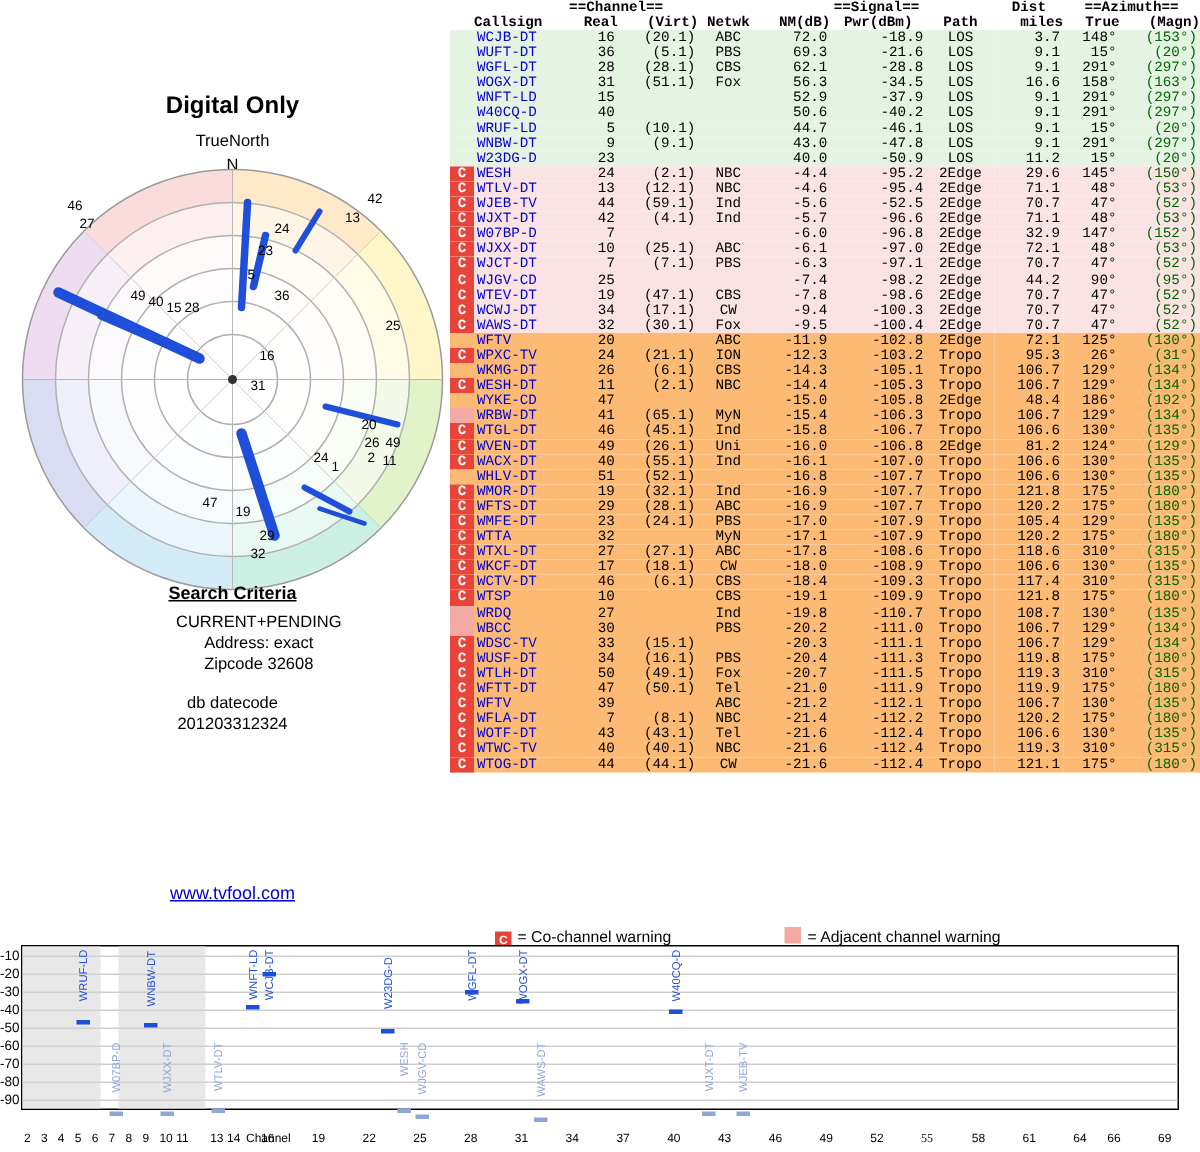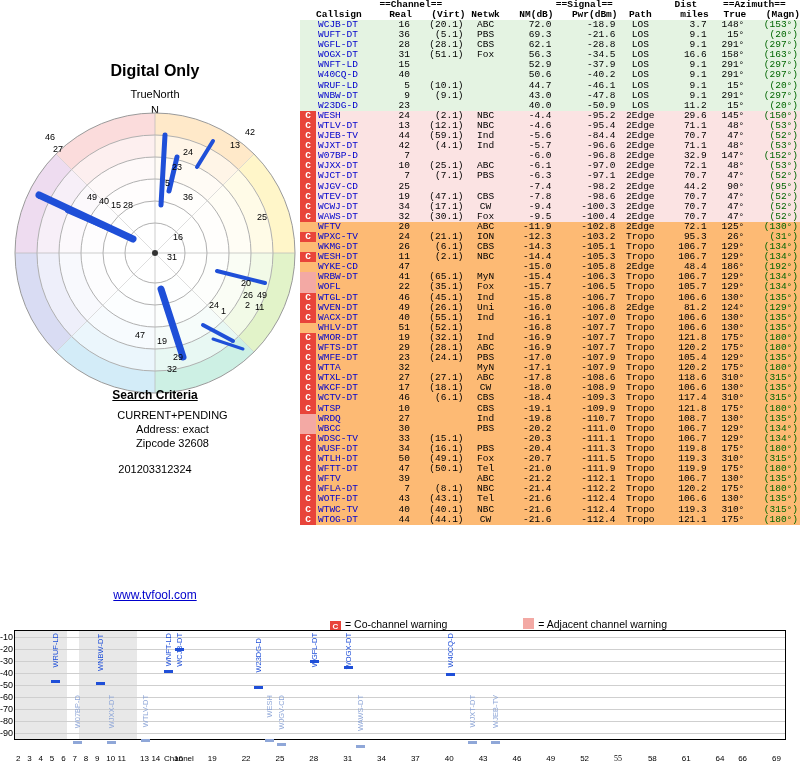--- a/index.html
+++ b/index.html
@@ -143,20 +143,21 @@
         </g>
       </svg>
     </div>
 
     <div id="search-box">
       <div id="search-title">Search Criteria</div>
       <div class="search-line">CURRENT+PENDING</div>
       <div class="search-line">Address: exact</div>
       <div class="search-line">Zipcode 32608</div>
       <div id="db-date">
+        <div>db datecode</div>
         <div>201203312324</div>
       </div>
     </div>
     <a id="tvfool-link" href="#">www.tvfool.com</a>
   </div>
 
   <div id="table-panel">
     <table class="tvtable">
       <thead>
         <tr>
@@ -166,21 +167,21 @@
           <th class="grp-hdr">Dist</th>
           <th colspan="2" class="grp-hdr">==Azimuth==</th>
         </tr>
         <tr>
           <th></th>
           <th style="text-align:left">Callsign</th>
           <th style="text-align:right">Real</th>
           <th style="text-align:right">(Virt)</th>
           <th style="text-align:center">Netwk</th>
           <th style="text-align:right">NM(dB)</th>
-          <th style="text-align:right">Pwr(dBm)</th>
+          <th style="">Pwr(dBm)</th>
           <th style="text-align:center">Path</th>
           <th style="text-align:right">miles</th>
           <th style="text-align:right">True</th>
           <th style="text-align:right">(Magn)</th>
         </tr>
       </thead>
       <tbody id="tbody">
           <tr class="grn">
             <td class="c-warn "></td>
             <td class="cell-call">WCJB-DT</td>
@@ -324,21 +325,21 @@
             <td class="cell-az">48°</td>
             <td class="cell-azm">(53°)</td>
           </tr>
           <tr class="red">
             <td class="c-warn badge-c">C</td>
             <td class="cell-call">WJEB-TV</td>
             <td class="cell-num">44</td>
             <td class="cell-num">(59.1)</td>
             <td class="cell-ctr">Ind</td>
             <td class="cell-num">-5.6</td>
-            <td class="cell-num">-84.4</td>
+            <td class="cell-num">-52.5</td>
             <td class="cell-ctr">2Edge</td>
             <td class="cell-num">70.7</td>
             <td class="cell-az">47°</td>
             <td class="cell-azm">(52°)</td>
           </tr>
           <tr class="red">
             <td class="c-warn badge-c">C</td>
             <td class="cell-call">WJXT-DT</td>
             <td class="cell-num">42</td>
             <td class="cell-num">(4.1)</td>
@@ -509,33 +510,20 @@
           <tr class="blu">
             <td class="c-warn badge-a"></td>
             <td class="cell-call">WRBW-DT</td>
             <td class="cell-num">41</td>
             <td class="cell-num">(65.1)</td>
             <td class="cell-ctr">MyN</td>
             <td class="cell-num">-15.4</td>
             <td class="cell-num">-106.3</td>
             <td class="cell-ctr">Tropo</td>
             <td class="cell-num">106.7</td>
-            <td class="cell-az">129°</td>
-            <td class="cell-azm">(134°)</td>
-          </tr>
-          <tr class="blu">
-            <td class="c-warn badge-a"></td>
-            <td class="cell-call">WOFL</td>
-            <td class="cell-num">22</td>
-            <td class="cell-num">(35.1)</td>
-            <td class="cell-ctr">Fox</td>
-            <td class="cell-num">-15.7</td>
-            <td class="cell-num">-106.5</td>
-            <td class="cell-ctr">Tropo</td>
-            <td class="cell-num">105.7</td>
             <td class="cell-az">129°</td>
             <td class="cell-azm">(134°)</td>
           </tr>
           <tr class="blu">
             <td class="c-warn badge-c">C</td>
             <td class="cell-call">WTGL-DT</td>
             <td class="cell-num">46</td>
             <td class="cell-num">(45.1)</td>
             <td class="cell-ctr">Ind</td>
             <td class="cell-num">-15.8</td>

